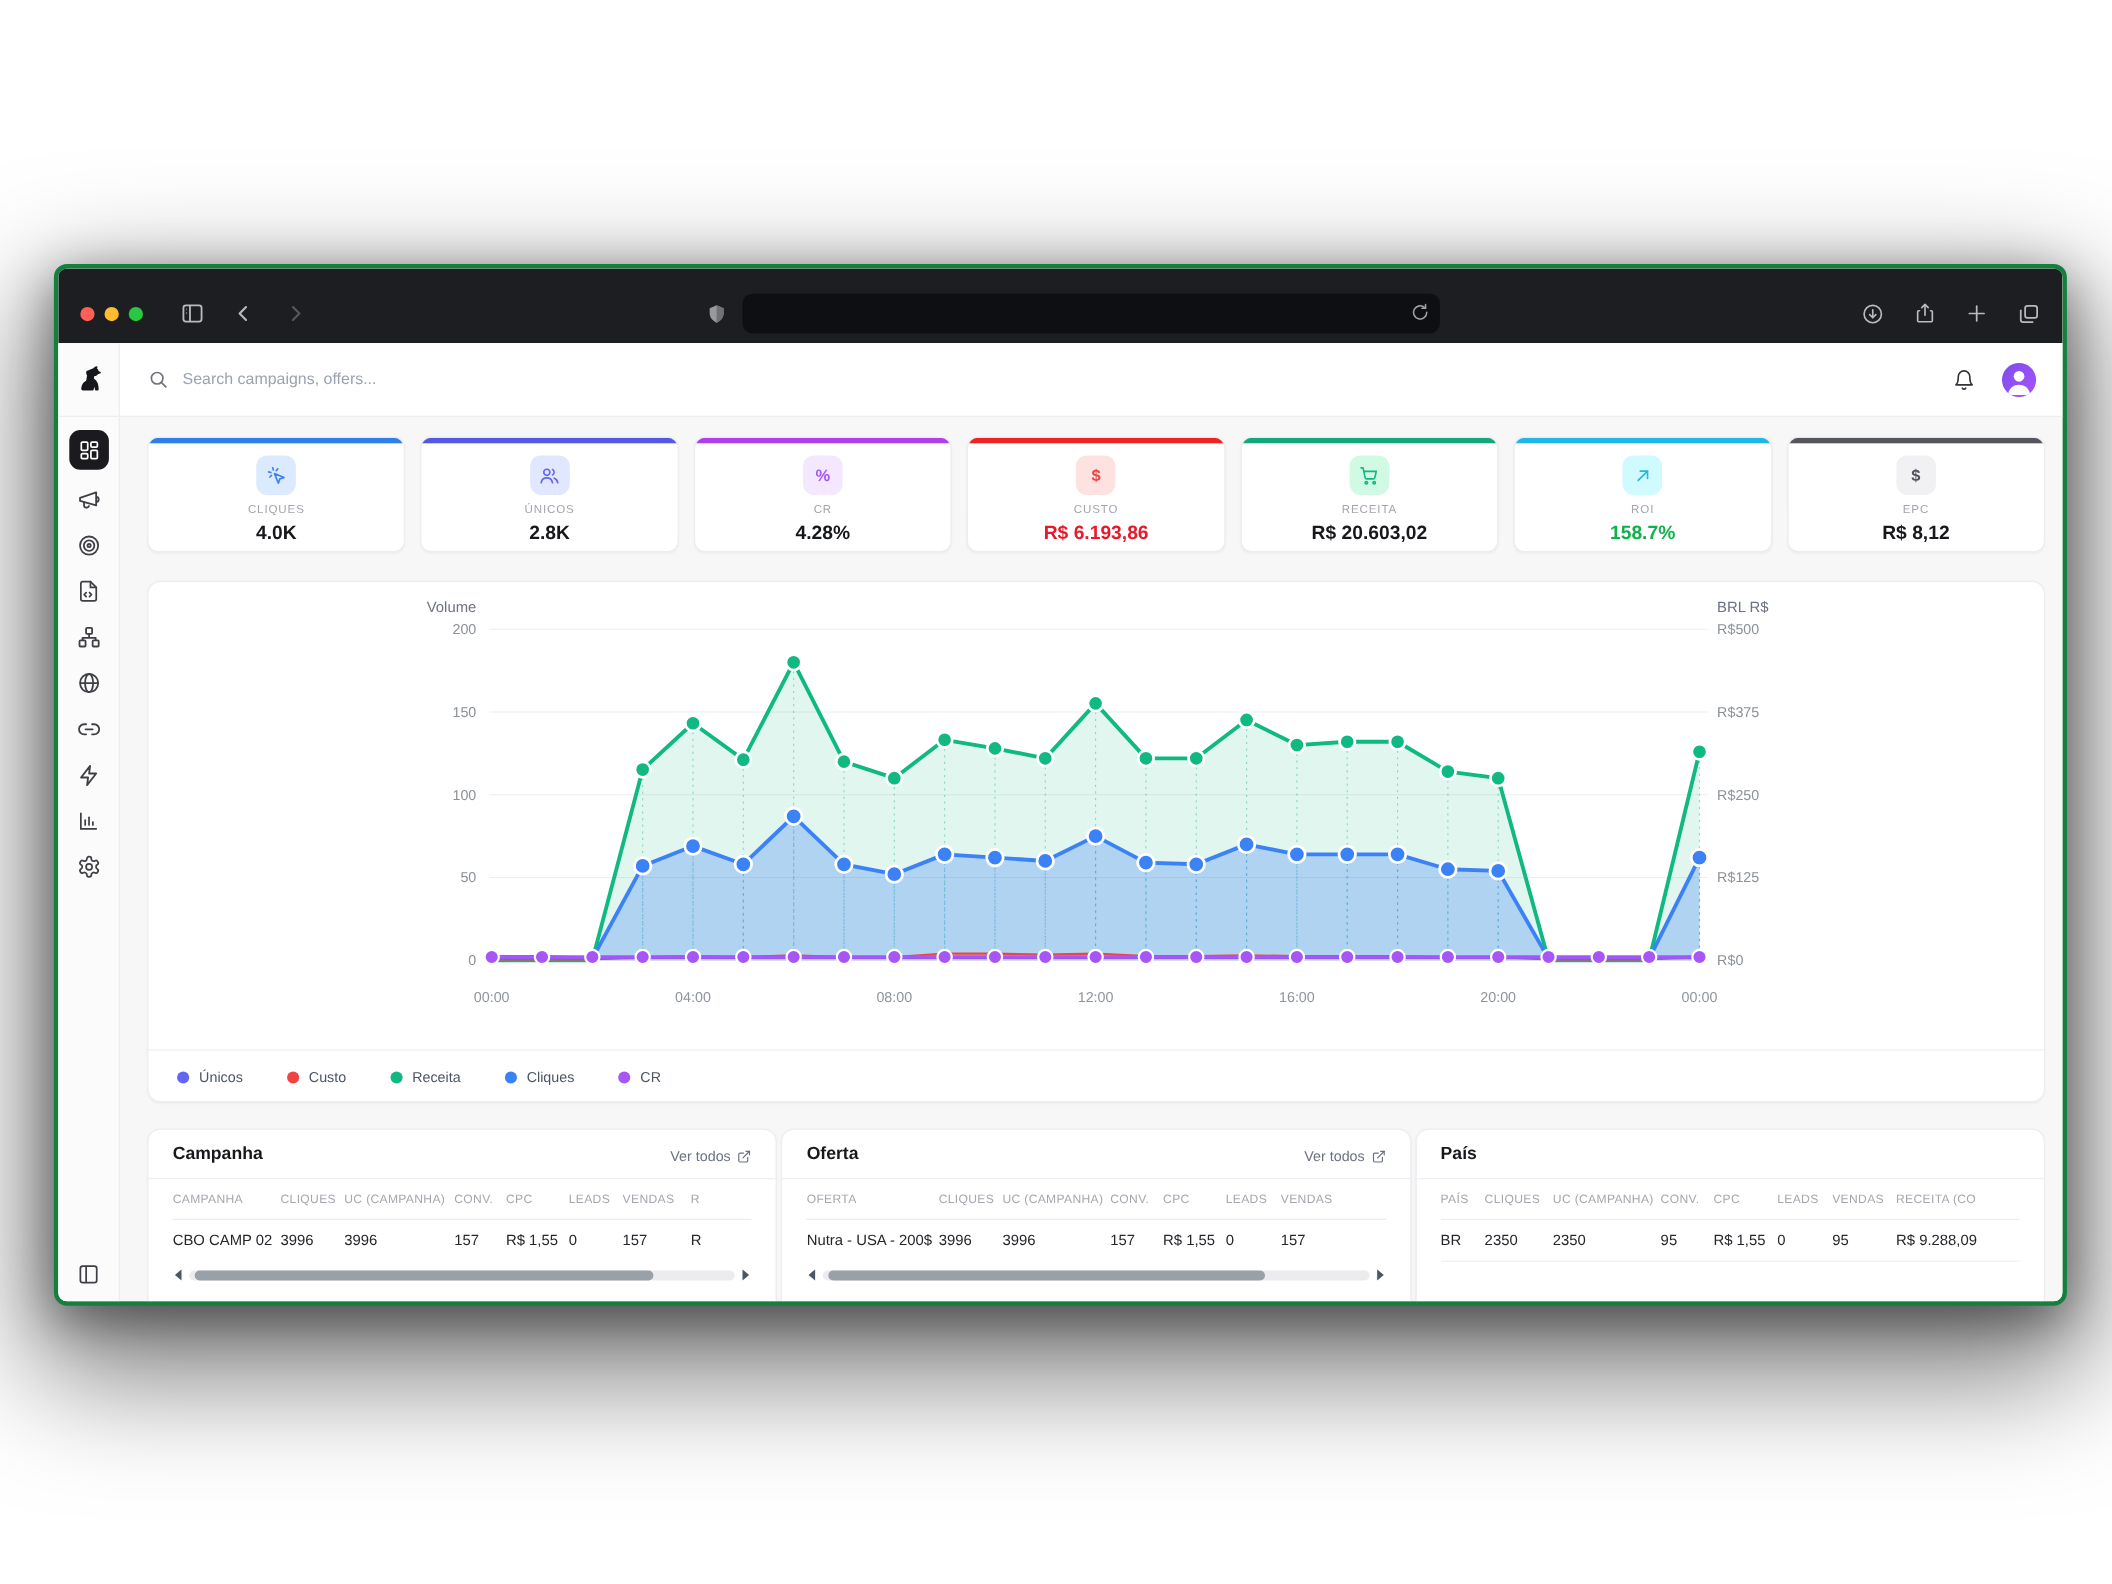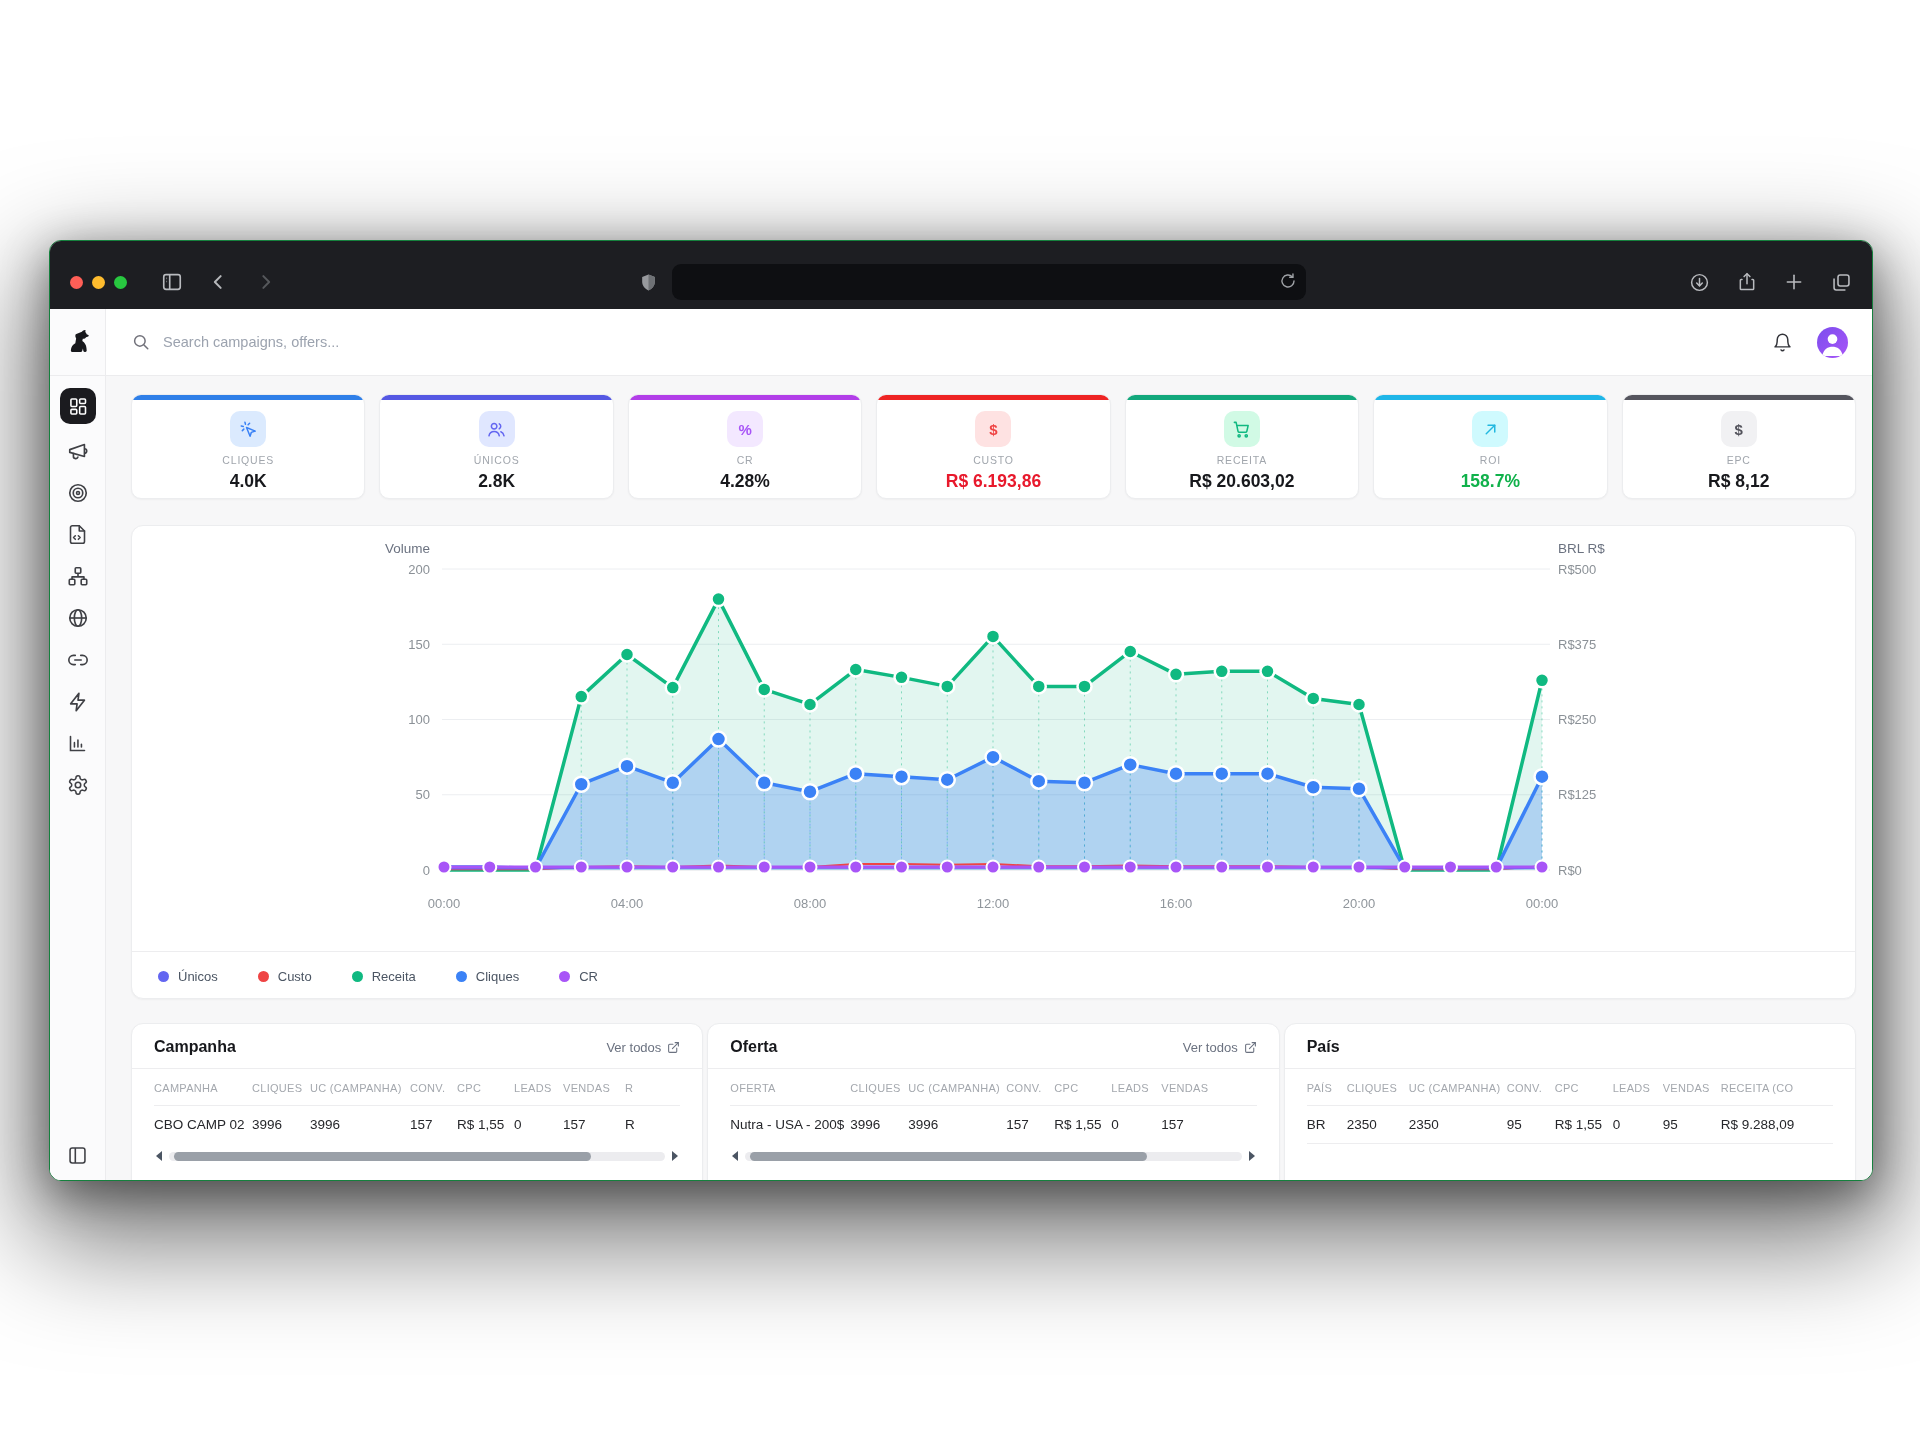--- a/index.html
+++ b/index.html
@@ -1,20 +1,20 @@
 <!DOCTYPE html>
 <html><head>
 <meta charset="utf-8">
 <style>
   html,body{margin:0;padding:0;background:#fff;}
   .canvas{position:relative;width:1920px;height:1440px;background:#ffffff;overflow:hidden;
           font-family:"Liberation Sans","DejaVu Sans",sans-serif;}
   
   .window{position:absolute;left:49px;top:240px;width:1822px;height:939px;border-radius:12px;
-          overflow:hidden;background:#fff;border:1px solid #15803d;
+          overflow:hidden;background:#fff;border:4px solid #15803d;
           box-shadow:0 45px 110px 18px rgba(0,0,0,.52),0 12px 45px rgba(0,0,0,.42);}
   .titlebar{height:68px;background:#1d1e22;display:flex;align-items:center;padding:14px 20px 0 20px;box-sizing:border-box;}
   .lights{display:flex;gap:9px;align-items:center;}
   .light{width:13px;height:13px;border-radius:50%;}
   .tb-icon{color:#b9bbbf;display:flex;align-items:center;justify-content:center;}
   .tb-left{display:flex;align-items:center;gap:26px;margin-left:34px;}
   .tb-center{flex:1;display:flex;align-items:center;justify-content:center;gap:14px;}
   .urlfield{width:634px;height:36px;background:#0e0f12;border-radius:9px;position:relative;}
   .urlfield .reload{position:absolute;right:9px;top:8px;color:#9fa2a6;}
   .tb-right{display:flex;align-items:center;gap:27px;margin-left:20px;}
@@ -52,21 +52,21 @@
   .legend{position:absolute;left:26px;top:432px;height:36px;display:flex;align-items:center;gap:40px;}
   .legend-item{display:flex;align-items:center;gap:9px;font-size:13px;color:#4b5563;}
   .legend-dot{width:11px;height:11px;border-radius:50%;display:inline-block;}
   
   .tables-row{display:flex;gap:4px;}
   .table-card{flex:1;background:#fff;border:1px solid #ecedef;border-radius:12px;height:196px;
               box-shadow:0 1px 2px rgba(0,0,0,.04);overflow:hidden;min-width:0;}
   .tc-head{display:flex;align-items:center;justify-content:space-between;padding:14px 22px 12px 22px;
            border-bottom:1px solid #ededef;}
   .tc-title{font-size:16px;font-weight:bold;color:#17181c;}
-  .tc-link{display:flex;align-items:center;gap:6px;font-size:13px;color:#6b7280;cursor:pointer;}
+  .tc-link{display:flex;align-items:flex-end;gap:6px;font-size:13px;color:#6b7280;cursor:pointer;}
   .tc-body{padding:0 22px;}
   table{border-collapse:collapse;table-layout:fixed;width:100%;white-space:nowrap;}
   th{font-size:11px;font-weight:normal;letter-spacing:.3px;color:#a4a8ae;text-align:left;
      padding:13px 4px 11px 0;border-bottom:1px solid #ededef;overflow:hidden;}
   td{font-size:13.5px;color:#26272b;text-align:left;padding:11px 4px 11px 0;overflow:hidden;}
   .rows-bordered td{border-bottom:1px solid #ededef;margin-left:24px;}
   .hscroll{display:flex;align-items:center;gap:7px;margin:5px 2px 0 2px;height:16px;}
   .hs-arrow{width:0;height:0;border-top:5px solid transparent;border-bottom:5px solid transparent;}
   .hs-left{border-right:6px solid #4b5563;}
   .hs-right{border-left:6px solid #4b5563;}

